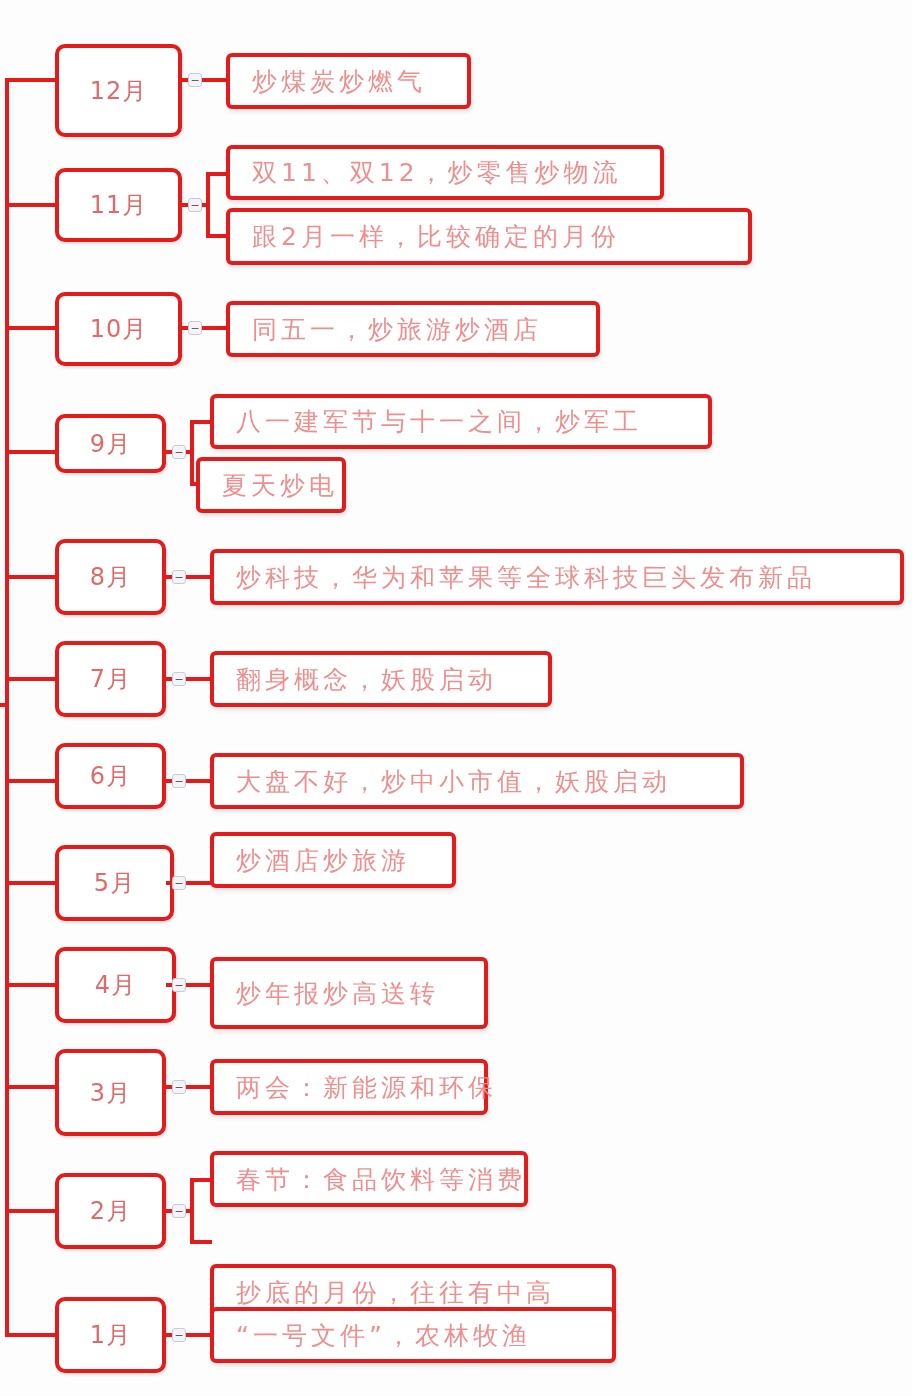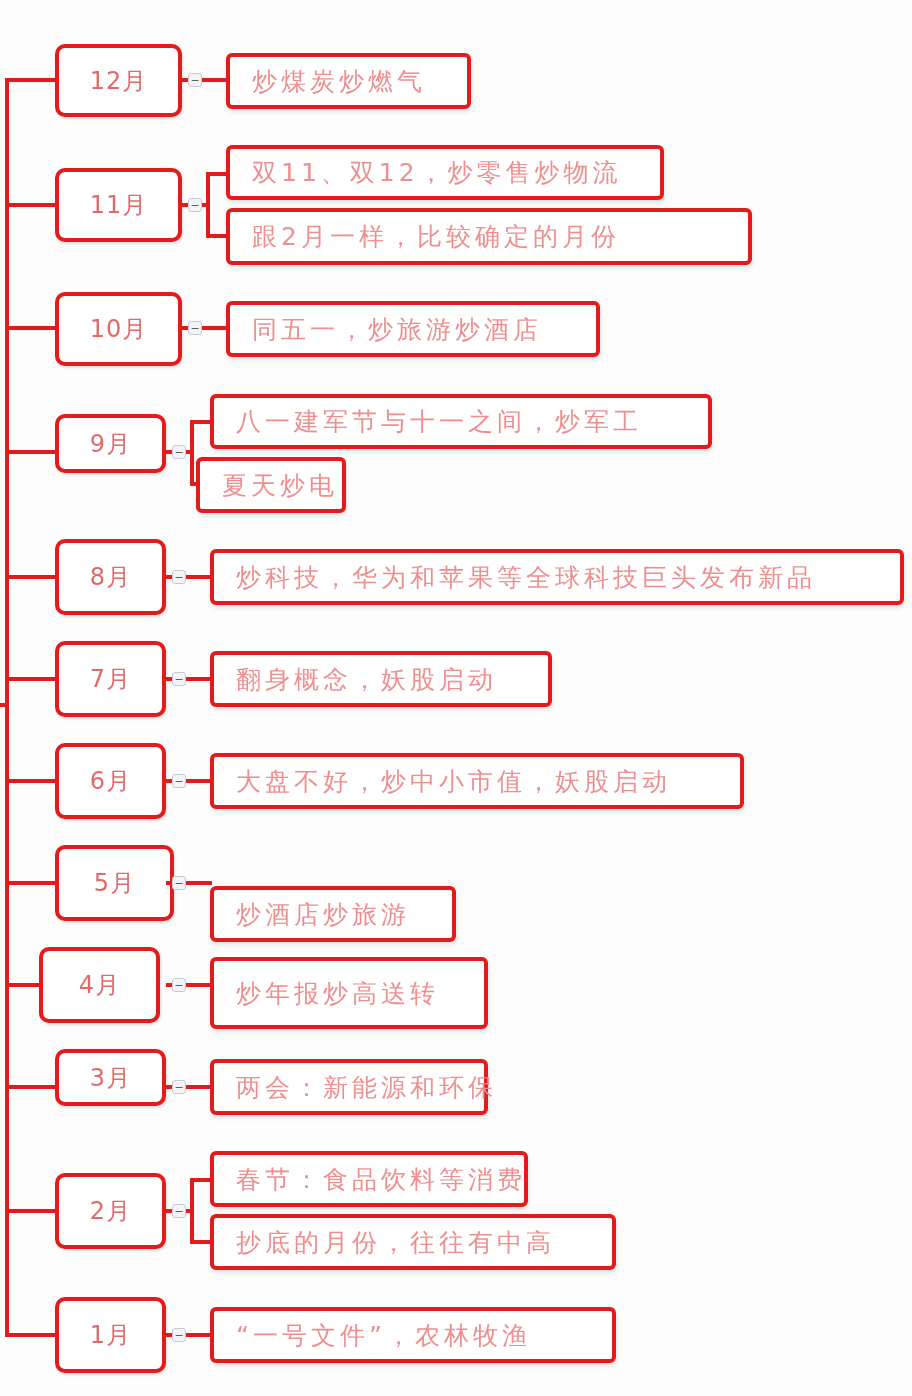--- a/index.html
+++ b/index.html
@@ -35,21 +35,21 @@
 </style>
 </head>
 <body>
 
 <div>
   <div class="spine"></div>
   <div class="root-tick"></div>
 
   <div>
     <div class="hline" style="left:7px;top:78px;width:50px"></div>
-    <div class="month" style="left:55px;top:44px;width:127px;height:73px">12月</div>
+    <div class="month" style="left:55px;top:44px;width:127px;height:93px">12月</div>
     <div class="hline" style="left:182px;top:78px;width:46px"></div>
     <div class="collapse" style="left:188px;top:73px">−</div>
     <div class="topic" style="left:226px;top:53px;width:245px;height:56px">炒煤炭炒燃气</div>
   </div>
 
   <div>
     <div class="hline" style="left:7px;top:203px;width:50px"></div>
     <div class="month" style="left:55px;top:168px;width:127px;height:74px">11月</div>
     <div class="hline" style="left:182px;top:203px;width:26px"></div>
     <div class="vline" style="left:206px;top:172px;height:66px"></div>
@@ -91,60 +91,60 @@
   <div>
     <div class="hline" style="left:7px;top:677px;width:50px"></div>
     <div class="month" style="left:55px;top:641px;width:111px;height:76px">7月</div>
     <div class="hline" style="left:166px;top:677px;width:46px"></div>
     <div class="collapse" style="left:172px;top:672px">−</div>
     <div class="topic" style="left:210px;top:651px;width:342px;height:56px">翻身概念，妖股启动</div>
   </div>
 
   <div>
     <div class="hline" style="left:7px;top:779px;width:50px"></div>
-    <div class="month" style="left:55px;top:743px;width:111px;height:76px">6月</div>
+    <div class="month" style="left:55px;top:743px;width:111px;height:66px">6月</div>
     <div class="hline" style="left:166px;top:779px;width:46px"></div>
     <div class="collapse" style="left:172px;top:774px">−</div>
     <div class="topic" style="left:210px;top:753px;width:534px;height:56px">大盘不好，炒中小市值，妖股启动</div>
   </div>
 
   <div>
     <div class="hline" style="left:7px;top:881px;width:50px"></div>
     <div class="month" style="left:55px;top:845px;width:119px;height:76px">5月</div>
     <div class="hline" style="left:166px;top:881px;width:46px"></div>
     <div class="collapse" style="left:172px;top:876px">−</div>
-    <div class="topic" style="left:210px;top:886px;width:246px;height:56px">炒酒店炒旅游</div>
+    <div class="topic" style="left:210px;top:832px;width:246px;height:56px">炒酒店炒旅游</div>
   </div>
 
   <div>
     <div class="hline" style="left:7px;top:983px;width:50px"></div>
-    <div class="month" style="left:39px;top:947px;width:121px;height:76px">4月</div>
+    <div class="month" style="left:55px;top:947px;width:121px;height:76px">4月</div>
     <div class="hline" style="left:166px;top:983px;width:46px"></div>
     <div class="collapse" style="left:172px;top:978px">−</div>
     <div class="topic" style="left:210px;top:957px;width:278px;height:72px">炒年报炒高送转</div>
   </div>
 
   <div>
     <div class="hline" style="left:7px;top:1085px;width:50px"></div>
-    <div class="month" style="left:55px;top:1049px;width:111px;height:57px">3月</div>
+    <div class="month" style="left:55px;top:1049px;width:111px;height:87px">3月</div>
     <div class="hline" style="left:166px;top:1085px;width:46px"></div>
     <div class="collapse" style="left:172px;top:1080px">−</div>
     <div class="topic" style="left:210px;top:1059px;width:278px;height:56px">两会：新能源和环保</div>
   </div>
 
   <div>
     <div class="hline" style="left:7px;top:1209px;width:50px"></div>
     <div class="month" style="left:55px;top:1173px;width:111px;height:76px">2月</div>
     <div class="hline" style="left:166px;top:1209px;width:26px"></div>
     <div class="vline" style="left:190px;top:1178px;height:66px"></div>
     <div class="hline" style="left:190px;top:1178px;width:22px"></div>
     <div class="hline" style="left:190px;top:1240px;width:22px"></div>
     <div class="collapse" style="left:172px;top:1204px">−</div>
     <div class="topic" style="left:210px;top:1151px;width:318px;height:56px">春节：食品饮料等消费</div>
-    <div class="topic" style="left:210px;top:1214px;width:406px;height:56px">抄底的月份，往往有中高</div>
+    <div class="topic" style="left:210px;top:1264px;width:406px;height:56px">抄底的月份，往往有中高</div>
   </div>
 
   <div>
     <div class="hline" style="left:5px;top:1333px;width:52px"></div>
     <div class="month" style="left:55px;top:1297px;width:111px;height:76px">1月</div>
     <div class="hline" style="left:166px;top:1333px;width:46px"></div>
     <div class="collapse" style="left:172px;top:1328px">−</div>
     <div class="topic" style="left:210px;top:1307px;width:406px;height:56px">“一号文件”，农林牧渔</div>
   </div>
 </div>

